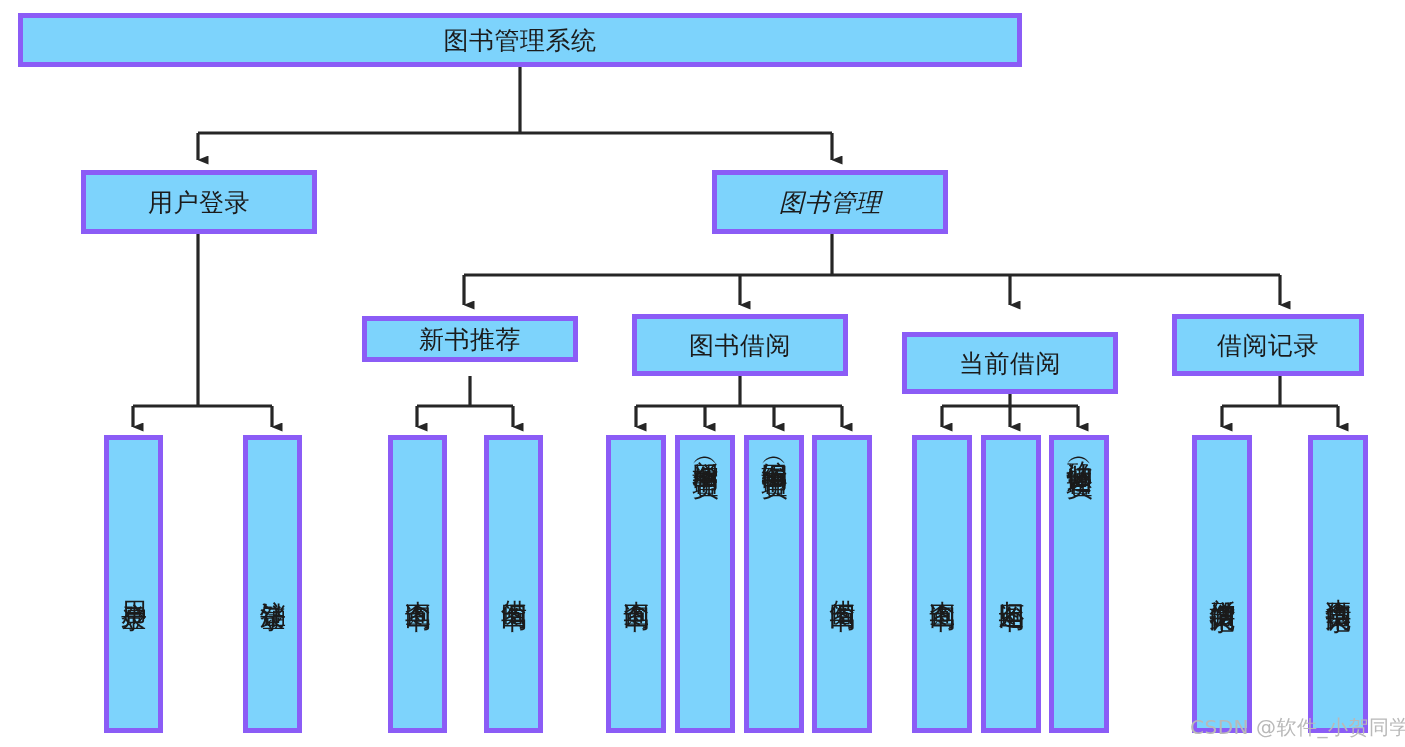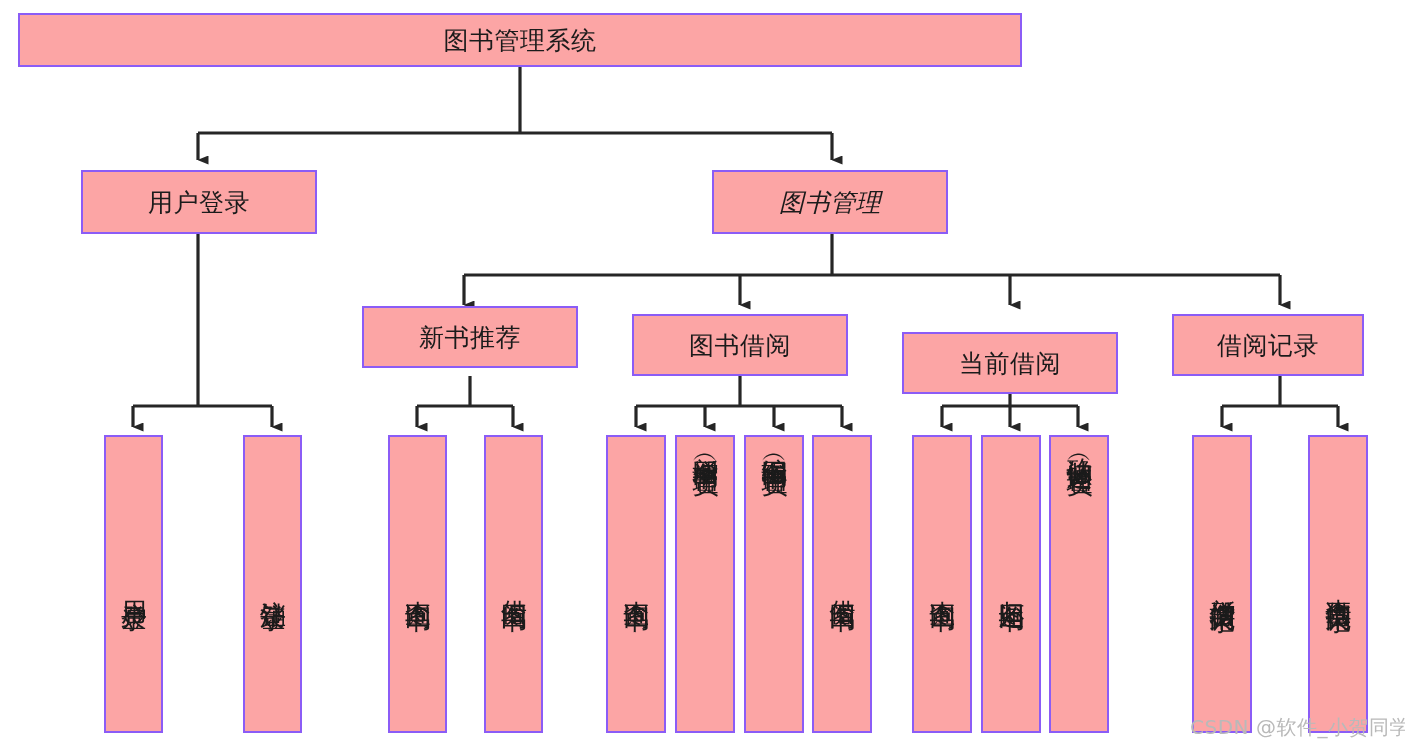--- a/index.html
+++ b/index.html
@@ -23,22 +23,22 @@
     position: absolute;
     left: 0;
     top: 0;
     width: 1405px;
     height: 747px;
     pointer-events: none;
   }
   .node {
     position: absolute;
     box-sizing: border-box;
-    background: #fca5a5;
-    border: 2px solid #8b5cf6;
+    background: #7dd3fc;
+    border: 5px solid #8b5cf6;
     display: flex;
     align-items: center;
     justify-content: center;
     overflow: hidden;
   }
   .node-label {
     color: #1b1b1b;
     text-align: center;
     line-height: 1.12;
     white-space: nowrap;
@@ -133,21 +133,21 @@
     <span class="node-label">图书管理系统</span>
   </div>
 
   <div class="node horizontal" style="left:81px; top:170px; width:236px; height:64px;">
     <span class="node-label">用户登录</span>
   </div>
   <div class="node horizontal" style="left:712px; top:170px; width:236px; height:64px;font-style:italic;">
     <span class="node-label">图书管理</span>
   </div>
 
-  <div class="node horizontal" style="left:362px; top:306px; width:216px; height:62px;">
+  <div class="node horizontal" style="left:362px; top:316px; width:216px; height:46px;">
     <span class="node-label">新书推荐</span>
   </div>
   <div class="node horizontal" style="left:632px; top:314px; width:216px; height:62px;">
     <span class="node-label">图书借阅</span>
   </div>
   <div class="node horizontal" style="left:902px; top:332px; width:216px; height:62px;">
     <span class="node-label">当前借阅</span>
   </div>
   <div class="node horizontal" style="left:1172px; top:314px; width:192px; height:62px;">
     <span class="node-label">借阅记录</span>

